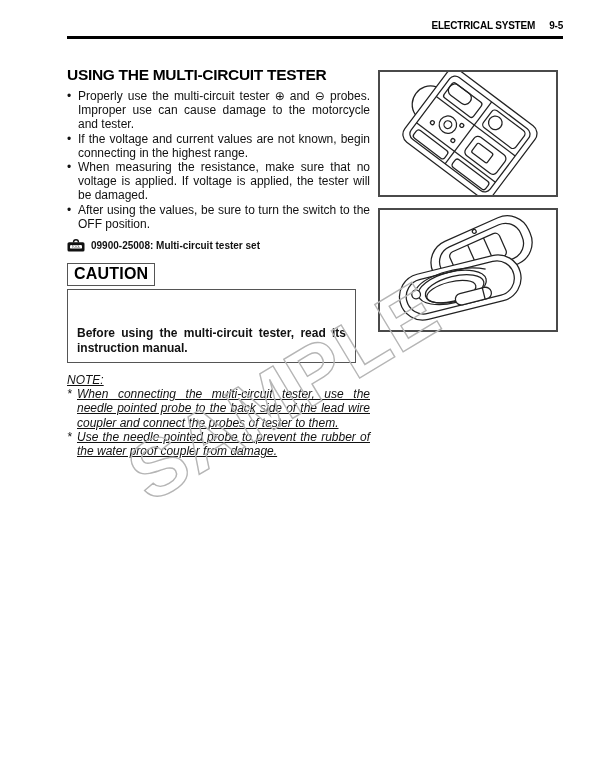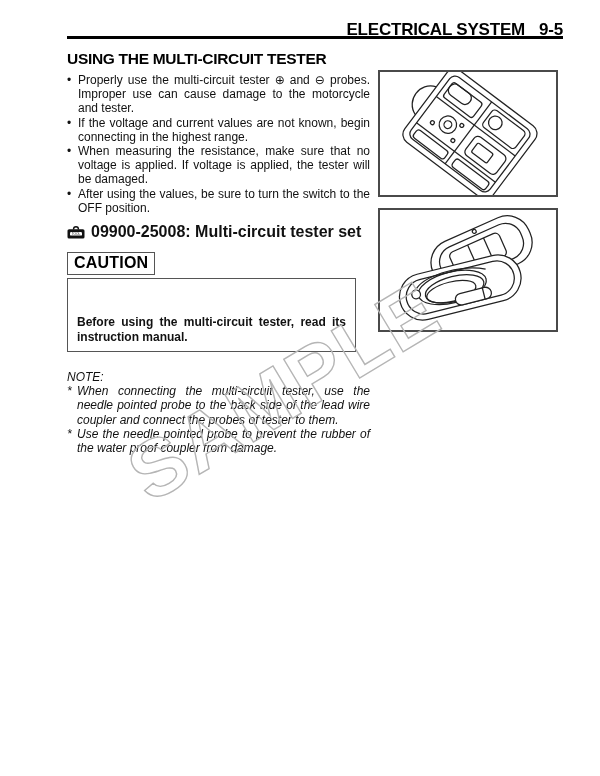--- a/index.html
+++ b/index.html
@@ -8,54 +8,54 @@
     width:600px;height:776px;
     margin:0 auto;
     background:#ffffff;
     font-family:"Liberation Sans","DejaVu Sans",sans-serif;
     color:#111;
     overflow:hidden;
   }
   
   .hdr-text{
     position:absolute;top:20px;right:37px;
-    font-size:17px;font-weight:bold;letter-spacing:-0.2px;color:#000;
+    font-size:10px;font-weight:bold;letter-spacing:-0.2px;color:#000;
   }
   .hdr-text .pgnum{margin-left:14px;}
   .hdr-rule{
     position:absolute;left:67px;right:37px;top:36px;height:3px;background:#000;
   }
   
-  .text-col{position:absolute;left:67px;top:50px;width:303px;}
+  .text-col{position:absolute;left:67px;top:66px;width:303px;}
   h1.title{
     margin:0 0 5px 0;font-size:15.5px;line-height:18px;font-weight:bold;
     letter-spacing:-0.3px;color:#000;white-space:nowrap;
   }
   ul.bullets{list-style:none;margin:0;padding:0;}
   ul.bullets li{
     position:relative;padding-left:11px;margin:0;
     font-size:12px;line-height:14.2px;text-align:justify;
   }
   .b-marker{position:absolute;left:0;top:0;}
   .tool-line{display:flex;align-items:center;gap:6px;margin-top:8px;}
-  .tool-line .tool-label{font-size:16px;font-weight:bold;white-space:nowrap;}
+  .tool-line .tool-label{font-size:10px;font-weight:bold;white-space:nowrap;}
   .tool-icon{flex:0 0 auto;display:block;}
   .caution-label{
     display:inline-block;margin-top:11px;
     border:1.5px solid #555;padding:1px 6px 2px 6px;
     font-size:16px;font-weight:bold;letter-spacing:0.2px;color:#000;
   }
   .caution-box{
     margin-top:3px;border:1.5px solid #555;width:289px;box-sizing:border-box;
     padding:5px 9px 7px 9px;
   }
   .caution-box .caution-text{
     font-size:12px;font-weight:bold;line-height:14.5px;text-align:justify;margin-top:31px;
   }
-  .note{margin-top:18px;font-style:italic;}
+  .note{margin-top:10px;font-style:italic;text-decoration:underline;}
   .note-label{font-size:12px;line-height:14.2px;}
   ul.note-items{list-style:none;margin:0;padding:0;}
   ul.note-items li{
     position:relative;padding-left:10px;
     font-size:12px;line-height:14.2px;text-align:justify;
   }
   .n-marker{position:absolute;left:0;top:0;}
   
   .figure{
     position:absolute;left:378px;width:180px;box-sizing:border-box;

